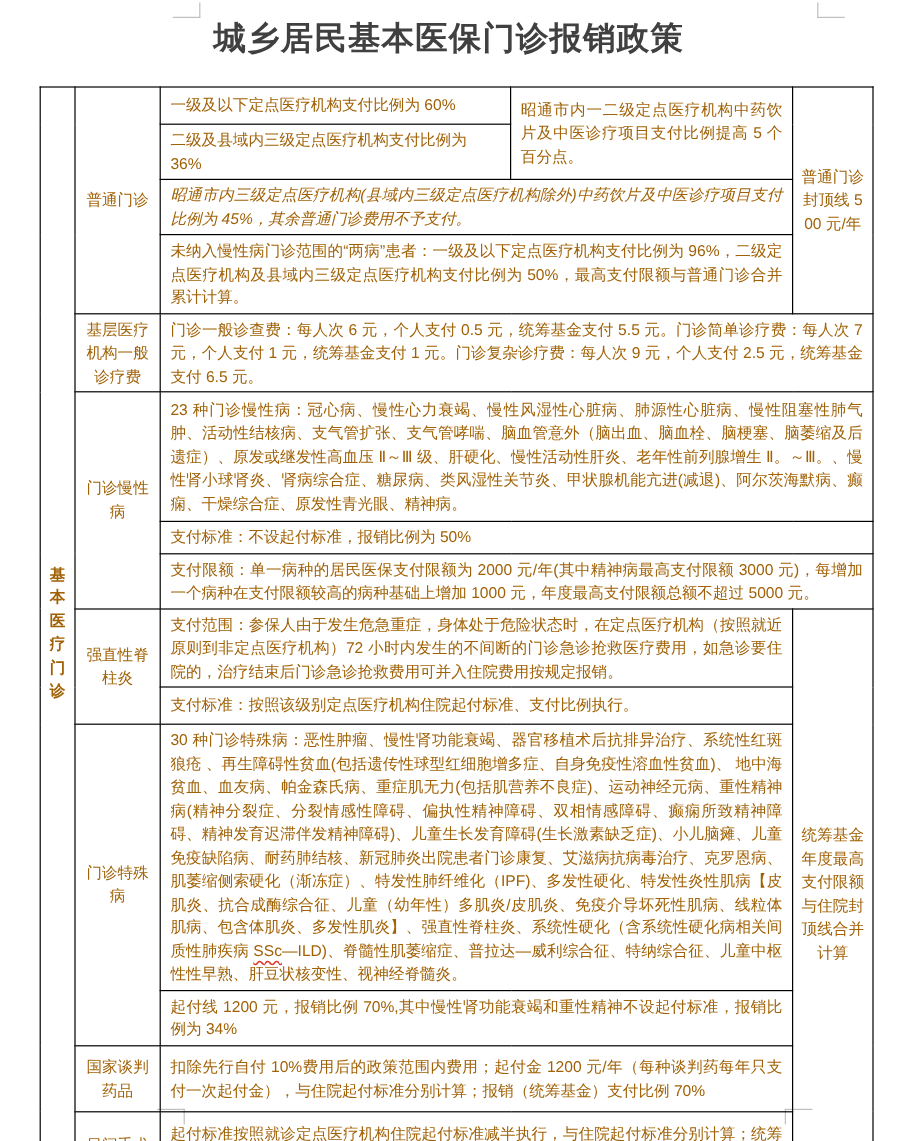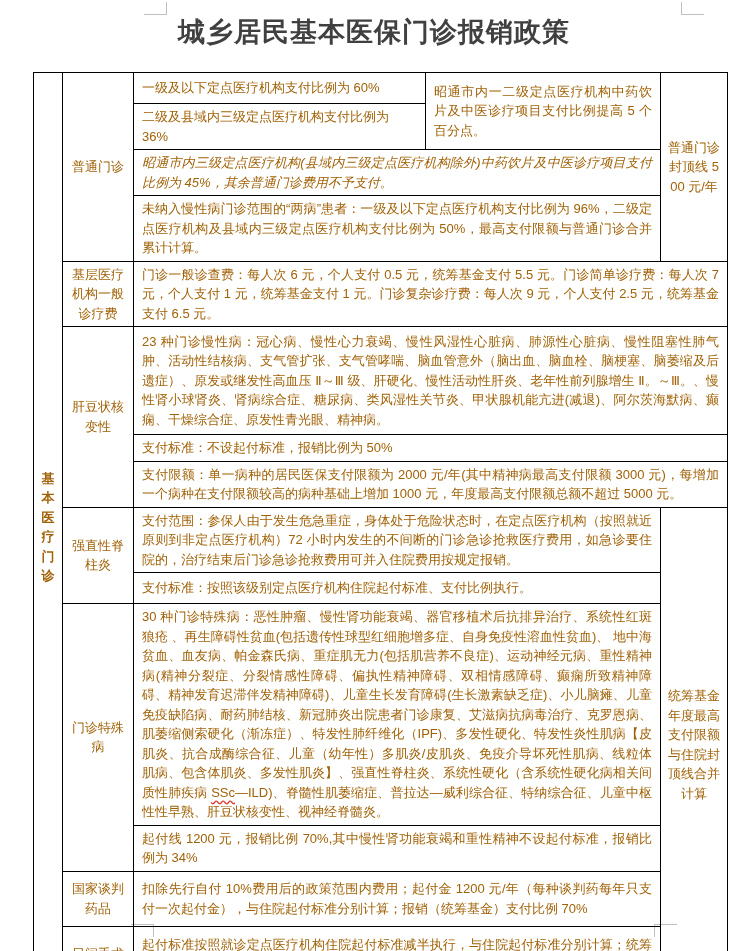--- a/index.html
+++ b/index.html
@@ -114,21 +114,21 @@
         <td class="content-cell" colspan="2">昭通市内三级定点医疗机构(县域内三级定点医疗机构除外)中药饮片及中医诊疗项目支付比例为 45%，其余普通门诊费用不予支付。</td>
       </tr>
       <tr class="r4">
         <td class="content-cell" colspan="2">未纳入慢性病门诊范围的“两病”患者：一级及以下定点医疗机构支付比例为 96%，二级定点医疗机构及县域内三级定点医疗机构支付比例为 50%，最高支付限额与普通门诊合并累计计算。</td>
       </tr>
       <tr class="r5">
         <td class="cat-cell">基层医疗机构一般诊疗费</td>
         <td class="content-cell" colspan="3">门诊一般诊查费：每人次 6 元，个人支付 0.5 元，统筹基金支付 5.5 元。门诊简单诊疗费：每人次 7 元，个人支付 1 元，统筹基金支付 1 元。门诊复杂诊疗费：每人次 9 元，个人支付 2.5 元，统筹基金支付 6.5 元。</td>
       </tr>
       <tr class="r6">
-        <td class="cat-cell" rowspan="3">肝豆状核变性</td>
+        <td class="cat-cell" rowspan="3">门诊慢性病</td>
         <td class="content-cell" colspan="3">23 种门诊慢性病：冠心病、慢性心力衰竭、慢性风湿性心脏病、肺源性心脏病、慢性阻塞性肺气肿、活动性结核病、支气管扩张、支气管哮喘、脑血管意外（脑出血、脑血栓、脑梗塞、脑萎缩及后遗症）、原发或继发性高血压 Ⅱ～Ⅲ 级、肝硬化、慢性活动性肝炎、老年性前列腺增生 Ⅱ。～Ⅲ。、慢性肾小球肾炎、肾病综合症、糖尿病、类风湿性关节炎、甲状腺机能亢进(减退)、阿尔茨海默病、癫痫、干燥综合症、原发性青光眼、精神病。</td>
       </tr>
       <tr class="r7">
         <td class="content-cell" colspan="3">支付标准：不设起付标准，报销比例为 50%</td>
       </tr>
       <tr class="r8">
         <td class="content-cell" colspan="3">支付限额：单一病种的居民医保支付限额为 2000 元/年(其中精神病最高支付限额 3000 元)，每增加一个病种在支付限额较高的病种基础上增加 1000 元，年度最高支付限额总额不超过 5000 元。</td>
       </tr>
       <tr class="r9">
         <td class="cat-cell" rowspan="2">强直性脊柱炎</td>

